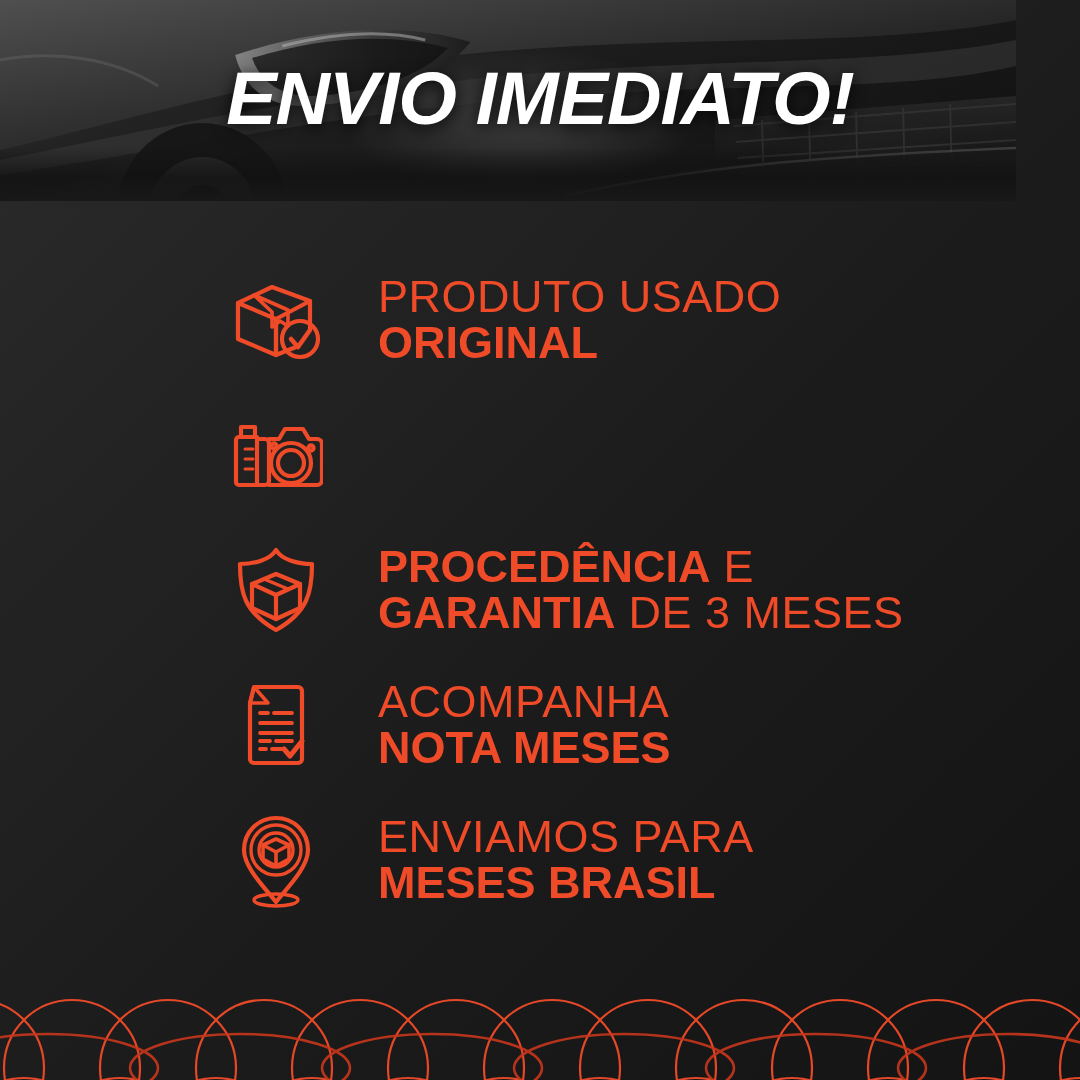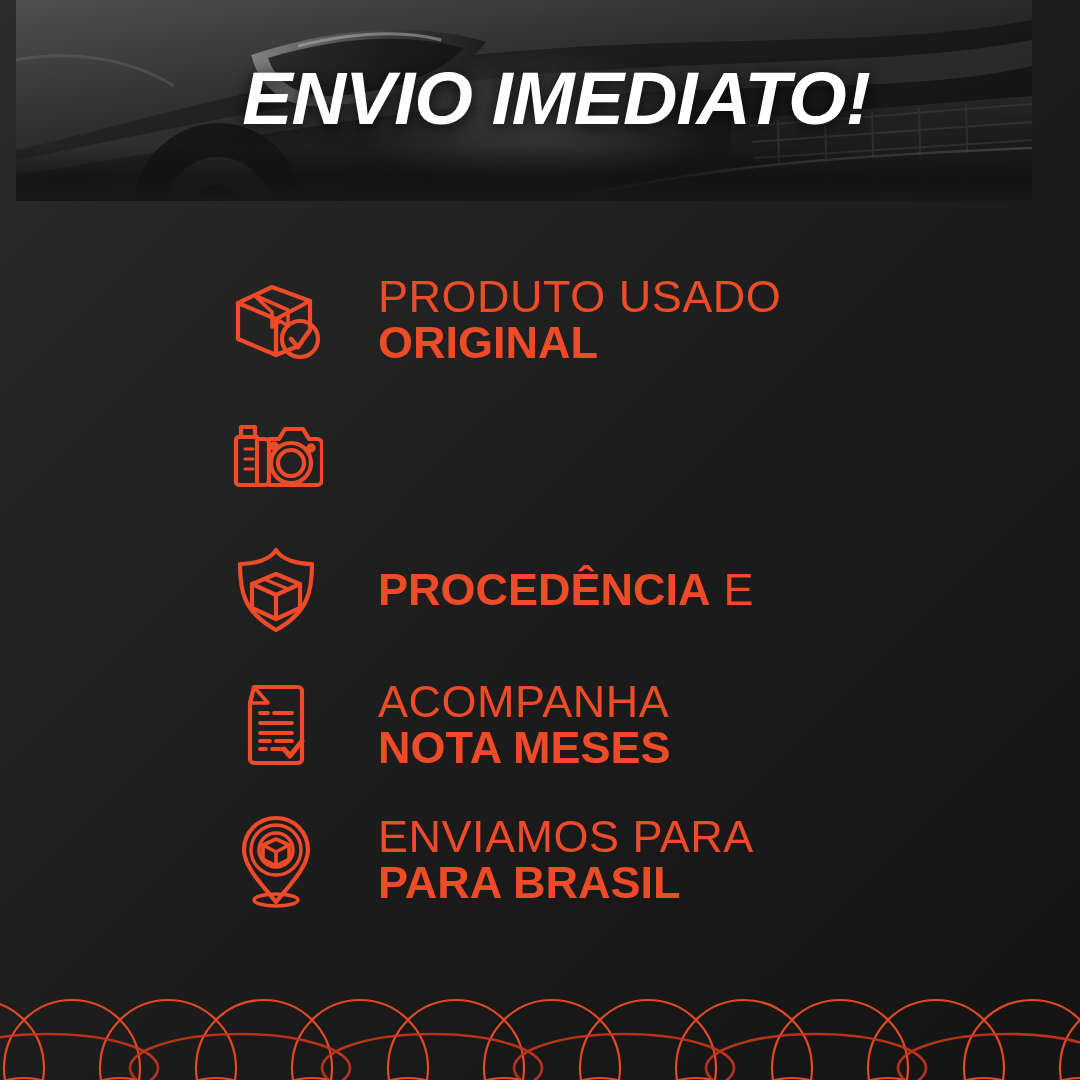--- a/index.html
+++ b/index.html
@@ -13,21 +13,21 @@
 
   .canvas{
     position:relative;
     width:1080px; height:1080px;
     background:linear-gradient(135deg,#2b2b2b 0%,#232323 28%,#1b1b1b 58%,#141414 100%);
     overflow:hidden;
   }
 
   
   .hero{
-    position:absolute; left:16px; top:0;
+    position:absolute; left:0; top:0;
     width:1016px; height:201px;
     overflow:hidden;
     background:#0d0d0d;
   }
   .hero-photo{
     position:absolute; inset:0;
     background:
       radial-gradient(ellipse 250px 150px at 170px 250px, #4a4a4a 0%, rgba(30,30,30,0) 62%),
       radial-gradient(ellipse 300px 120px at 520px 120px, #3d3d3d 0%, rgba(25,25,25,0) 60%),
       radial-gradient(ellipse 220px 160px at 880px 210px, #3a3a3a 0%, rgba(22,22,22,0) 60%),
@@ -197,20 +197,21 @@
         <svg width="88" height="92" viewBox="0 0 88 92" fill="none" stroke="#EF4B28" stroke-width="4.2" stroke-linecap="round" stroke-linejoin="round">
           <path d="M44,6 C38,16 22,20 8,20 C8,48 12,68 44,86 C76,68 80,48 80,20 C66,20 50,16 44,6 Z"></path>
           <path d="M20,40 L44,30 L68,40 L44,51 Z"></path>
           <path d="M20,40 L20,64 L44,75 L44,51"></path>
           <path d="M68,40 L68,64 L44,75"></path>
           <path d="M32,35 L56,45" stroke-width="3.4"></path>
         </svg>
       </div>
       <div class="feature-text">
         <div class="ftline"><span class="bold">PROCEDÊNCIA</span><span class="thin"> E</span></div>
+        <div class="ftline"><span class="bold">GARANTIA</span><span class="thin"> DE 3 MESES</span></div>
       </div>
     </div>
 
     <div class="feature">
       <div class="feature-icon">
         <svg width="80" height="92" viewBox="0 0 80 92" fill="none" stroke="#EF4B28" stroke-width="4.2" stroke-linecap="round" stroke-linejoin="round">
           <path d="M18,8 h44 a4,4 0 0 1 4,4 v68 a4,4 0 0 1 -4,4 h-44 a4,4 0 0 1 -4,-4 v-56 z"></path>
           <path d="M18,8 L14,24 h18 z" stroke-width="3.6"></path>
           <path d="M24,34 h8 M38,34 h18" stroke-width="3.8"></path>
           <path d="M24,44 h32" stroke-width="3.8"></path>
@@ -234,21 +235,21 @@
           <circle cx="43" cy="38" r="25" stroke-width="3.4"></circle>
           <circle cx="43" cy="38" r="17" stroke-width="3.4"></circle>
           <path d="M30,33 L43,27 L56,33 L43,40 Z" stroke-width="3.6"></path>
           <path d="M30,33 L30,47 L43,54 L43,40" stroke-width="3.6"></path>
           <path d="M56,33 L56,47 L43,54" stroke-width="3.6"></path>
           <ellipse cx="43" cy="88" rx="22" ry="6" stroke-width="3.4"></ellipse>
         </svg>
       </div>
       <div class="feature-text">
         <div class="ftline thin">ENVIAMOS PARA</div>
-        <div class="ftline bold">PARA BRASIL</div>
+        <div class="ftline bold">MESES BRASIL</div>
       </div>
     </div>
 
   </div>
 
   <div class="footer-pattern">
     <svg viewBox="0 0 1080 130" preserveAspectRatio="none" aria-hidden="true">
       <g fill="none" stroke="#EF4B28" stroke-width="2.2" opacity=".95">
 
         <circle cx="-24" cy="118" r="68"></circle>

